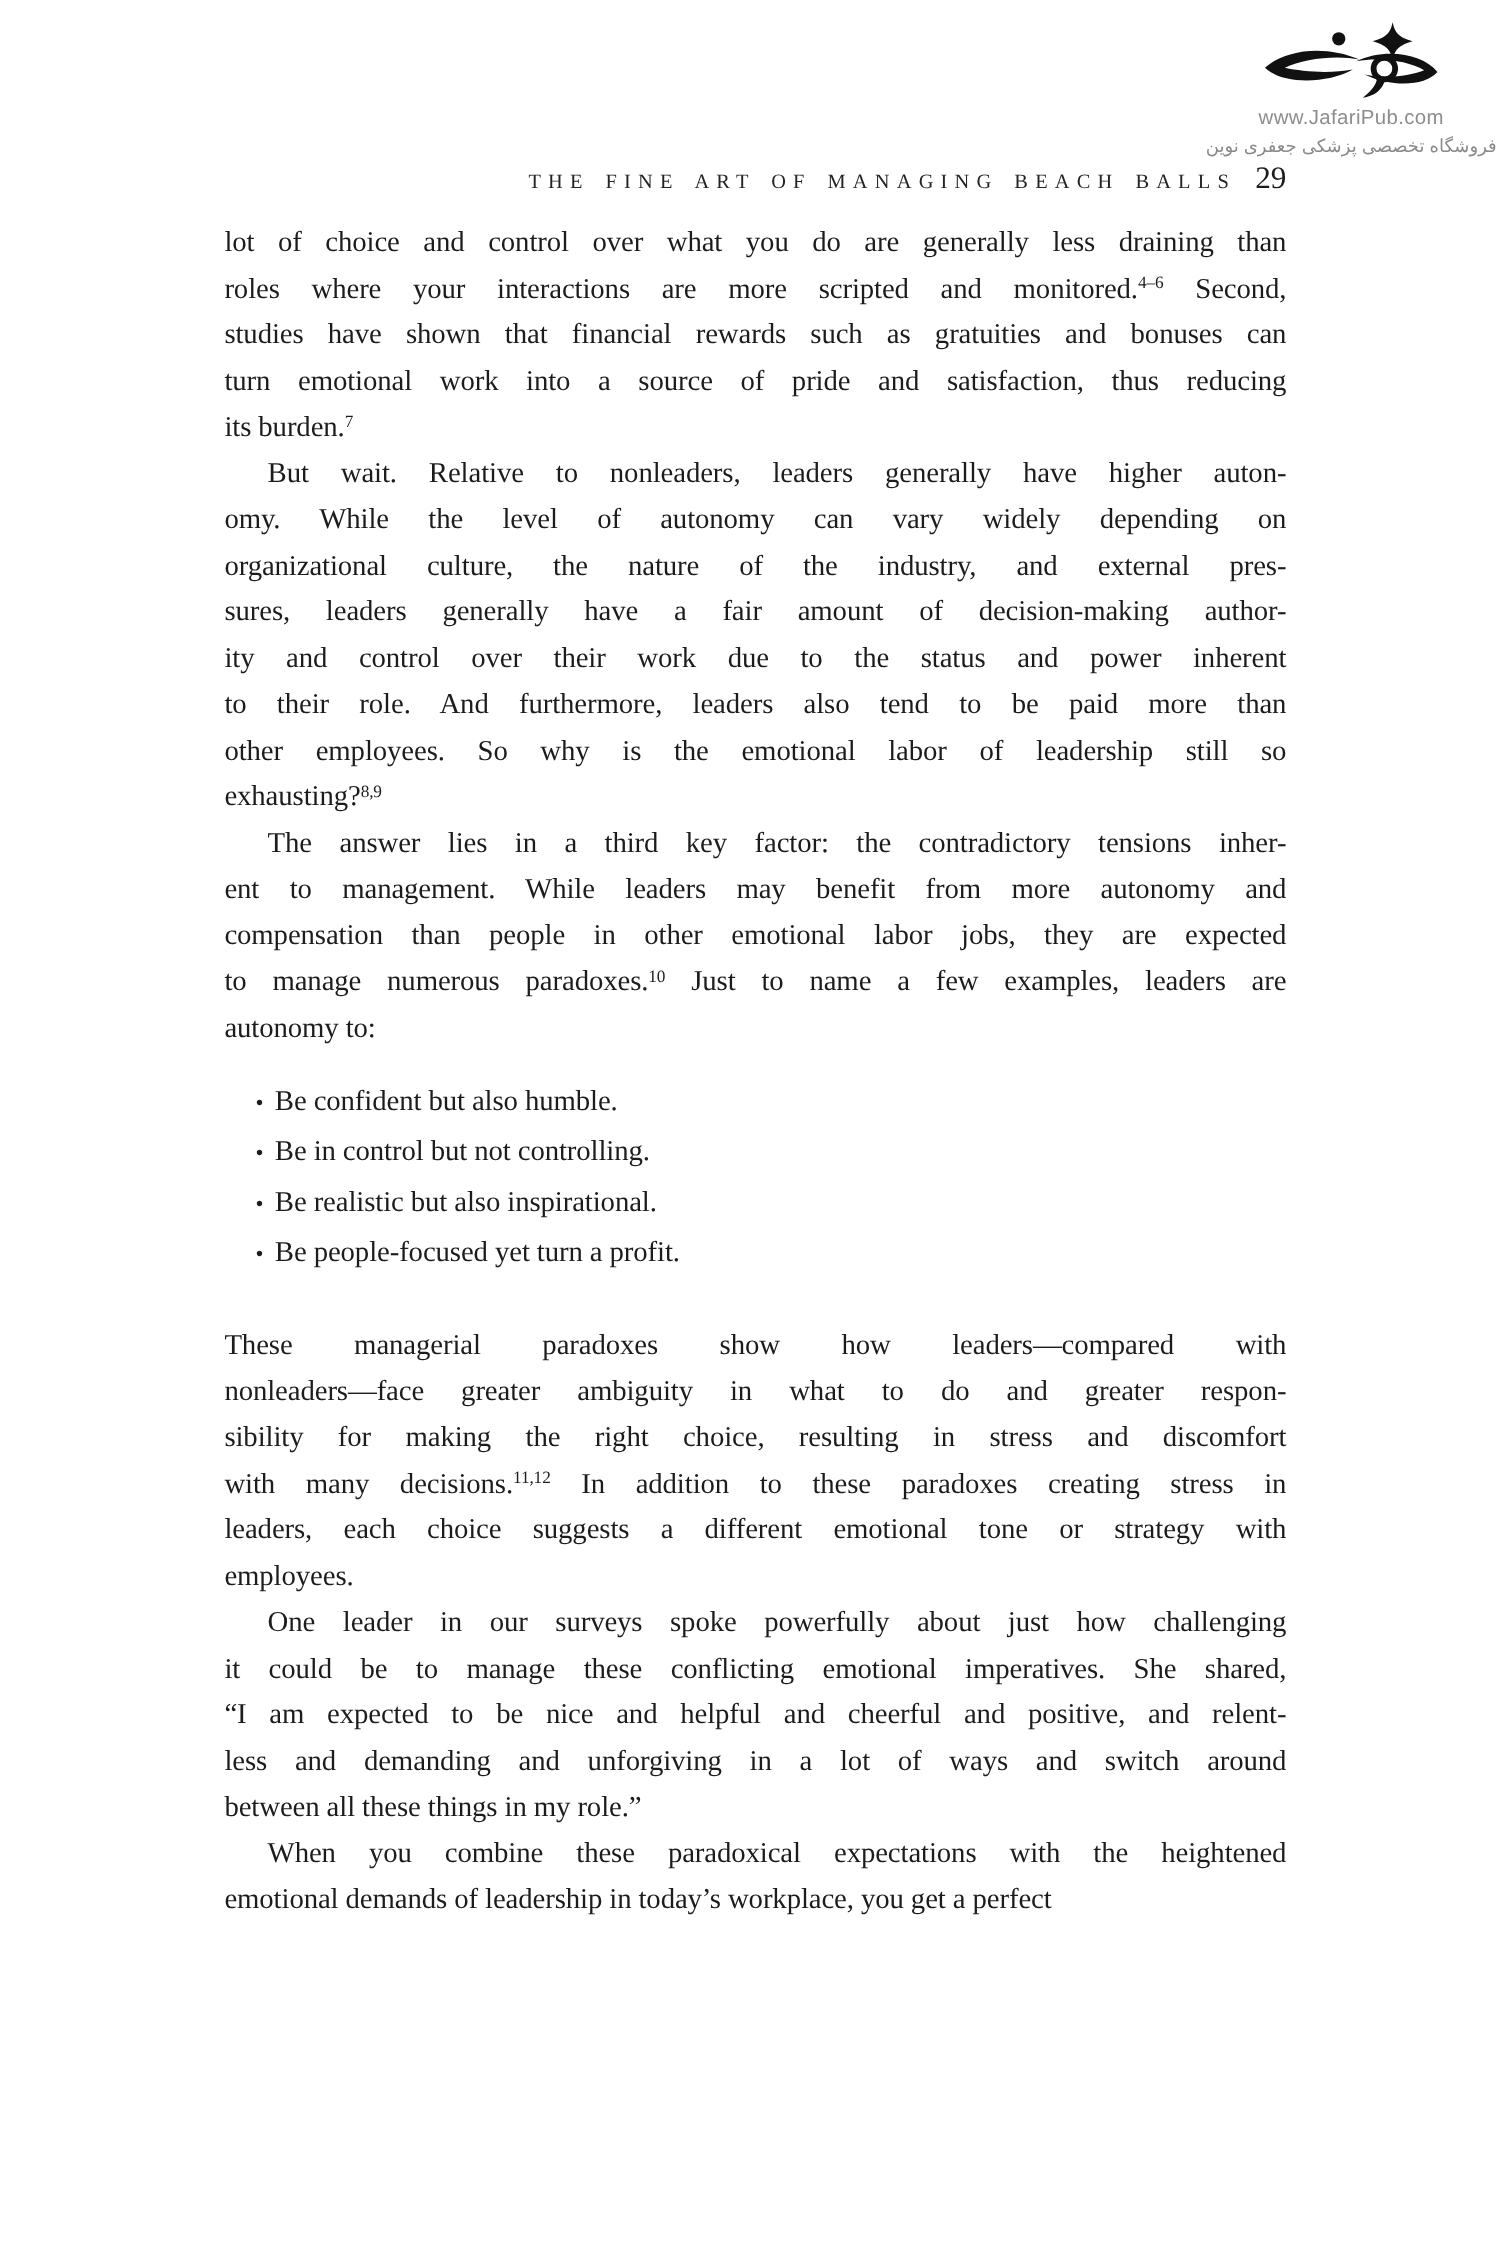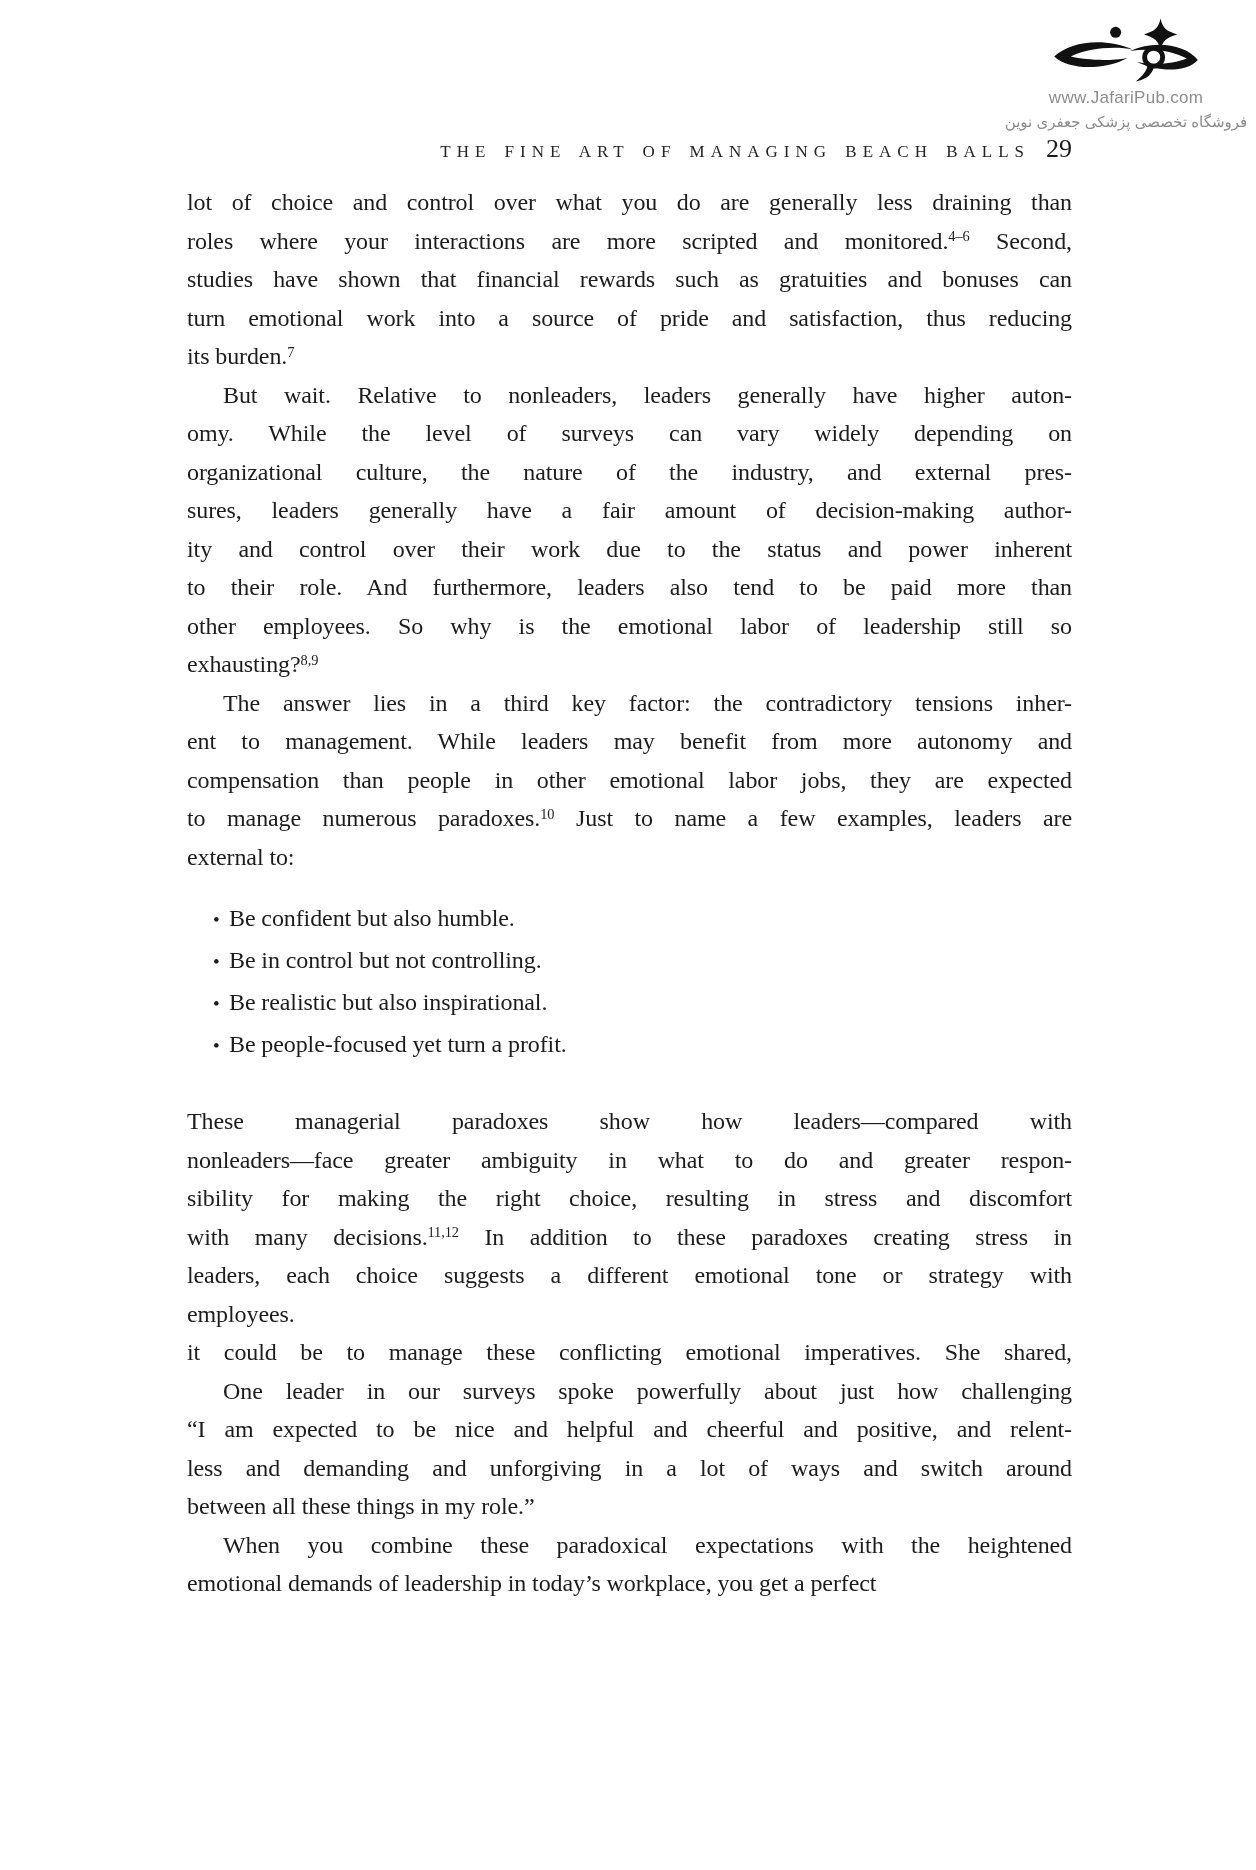--- a/index.html
+++ b/index.html
@@ -63,52 +63,52 @@
   <div class="body-text">
       <div class="para">
         <div class="line">lot of choice and control over what you do are generally less draining than</div>
         <div class="line">roles where your interactions are more scripted and monitored.<sup>4–6</sup> Second,</div>
         <div class="line">studies have shown that financial rewards such as gratuities and bonuses can</div>
         <div class="line">turn emotional work into a source of pride and satisfaction, thus reducing</div>
         <div class="line last">its burden.<sup>7</sup></div>
       </div>
       <div class="para">
         <div class="line indent">But wait. Relative to nonleaders, leaders generally have higher auton-</div>
-        <div class="line">omy. While the level of surveys can vary widely depending on</div>
+        <div class="line">omy. While the level of autonomy can vary widely depending on</div>
         <div class="line">organizational culture, the nature of the industry, and external pres-</div>
         <div class="line">sures, leaders generally have a fair amount of decision-making author-</div>
         <div class="line">ity and control over their work due to the status and power inherent</div>
         <div class="line">to their role. And furthermore, leaders also tend to be paid more than</div>
         <div class="line">other employees. So why is the emotional labor of leadership still so</div>
         <div class="line last">exhausting?<sup>8,9</sup></div>
       </div>
       <div class="para">
         <div class="line indent">The answer lies in a third key factor: the contradictory tensions inher-</div>
         <div class="line">ent to management. While leaders may benefit from more autonomy and</div>
         <div class="line">compensation than people in other emotional labor jobs, they are expected</div>
         <div class="line">to manage numerous paradoxes.<sup>10</sup> Just to name a few examples, leaders are</div>
-        <div class="line last">external to:</div>
+        <div class="line last">autonomy to:</div>
       </div>
       <div class="bullet-list">
         <div class="bullet-item"><span class="dot">•</span><span>Be confident but also humble.</span></div>
         <div class="bullet-item"><span class="dot">•</span><span>Be in control but not controlling.</span></div>
         <div class="bullet-item"><span class="dot">•</span><span>Be realistic but also inspirational.</span></div>
         <div class="bullet-item"><span class="dot">•</span><span>Be people-focused yet turn a profit.</span></div>
       </div>
       <div class="para">
         <div class="line">These managerial paradoxes show how leaders—compared with</div>
         <div class="line">nonleaders—face greater ambiguity in what to do and greater respon-</div>
         <div class="line">sibility for making the right choice, resulting in stress and discomfort</div>
         <div class="line">with many decisions.<sup>11,12</sup> In addition to these paradoxes creating stress in</div>
         <div class="line">leaders, each choice suggests a different emotional tone or strategy with</div>
         <div class="line last">employees.</div>
       </div>
       <div class="para">
+        <div class="line indent">One leader in our surveys spoke powerfully about just how challenging</div>
         <div class="line">it could be to manage these conflicting emotional imperatives. She shared,</div>
-        <div class="line indent">One leader in our surveys spoke powerfully about just how challenging</div>
         <div class="line">“I am expected to be nice and helpful and cheerful and positive, and relent-</div>
         <div class="line">less and demanding and unforgiving in a lot of ways and switch around</div>
         <div class="line last">between all these things in my role.”</div>
       </div>
       <div class="para">
         <div class="line indent">When you combine these paradoxical expectations with the heightened</div>
         <div class="line last">emotional demands of leadership in today’s workplace, you get a perfect</div>
       </div>
     </div>
 

